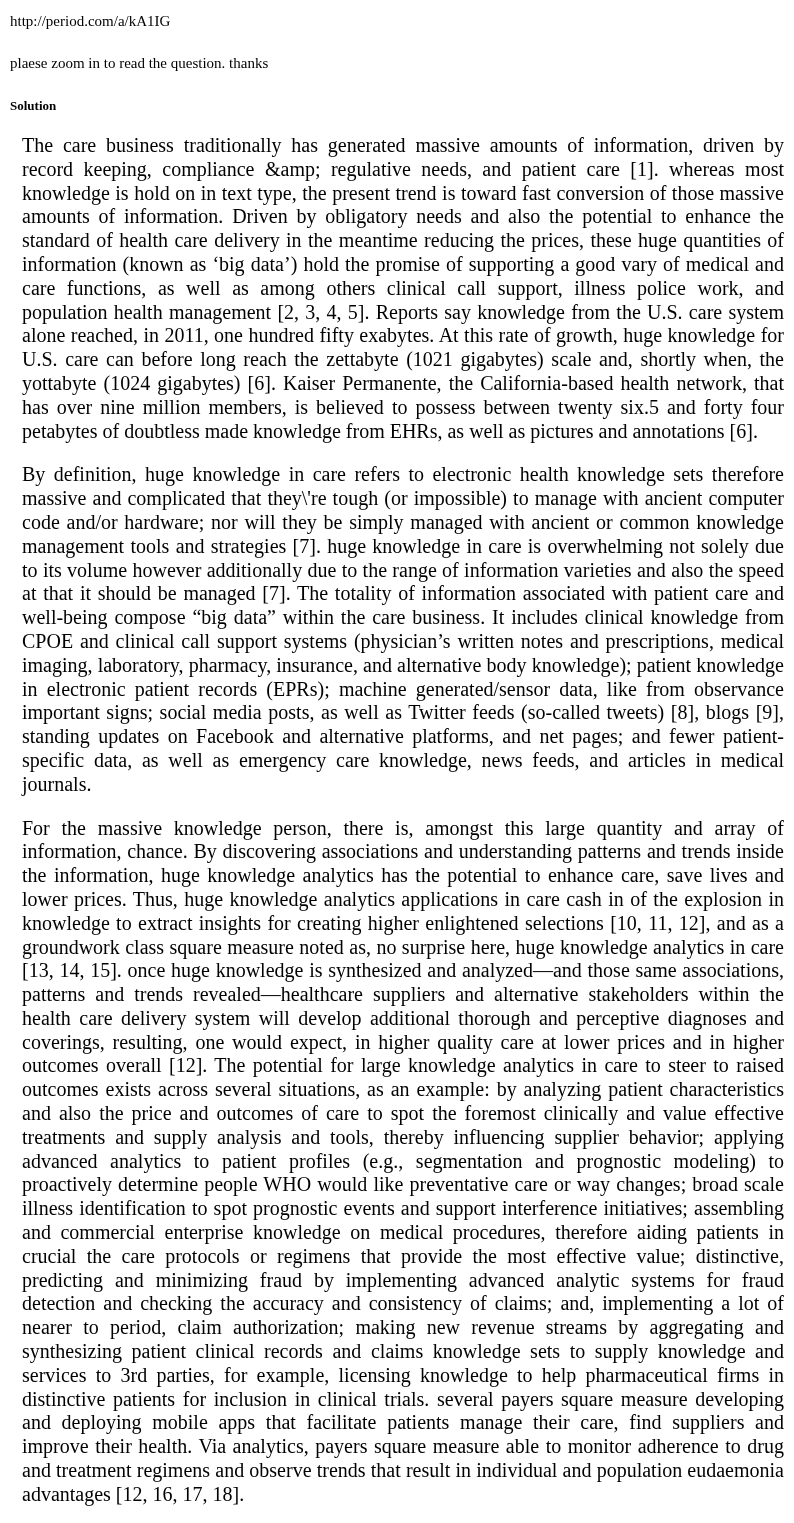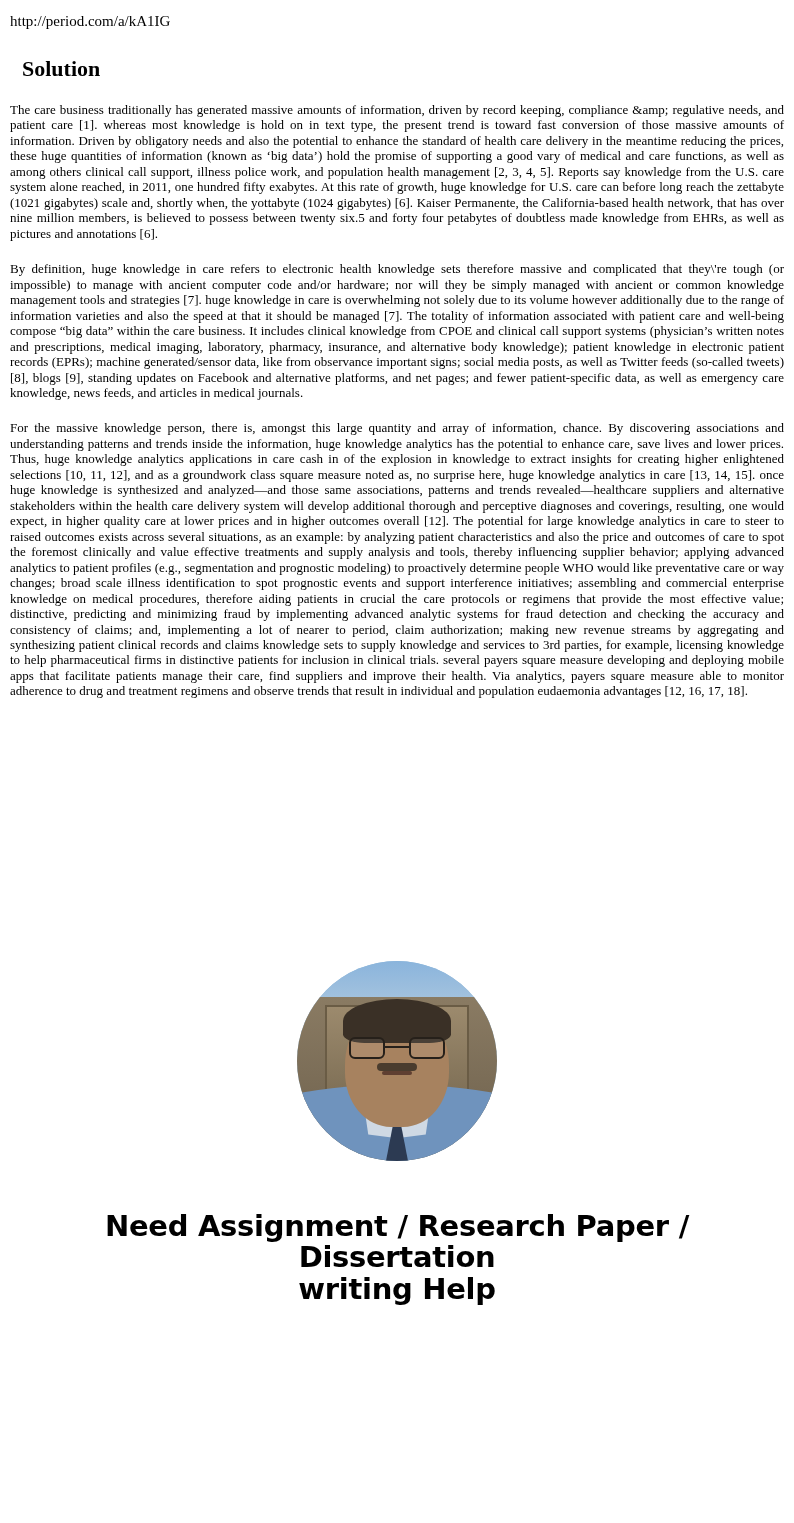--- a/index.html
+++ b/index.html
@@ -23,29 +23,29 @@
     line-height: 1.2;
     margin: 4px 0 0 0;
     word-break: break-all;
   }
   .ask-line {
     font-size: 15px;
     line-height: 1.2;
     margin: 24px 0 0 0;
   }
   .solution-heading {
-    font-size: 22px;
+    font-size: 13px;
     font-weight: bold;
-    margin: 26px 0 0 12px;
+    margin: 26px 0 0 0;
   }
   .body-para {
-    font-size: 13px;
+    font-size: 20px;
     line-height: 1.19;
     text-align: justify;
-    margin: 20px 0 0 0;
+    margin: 20px 0 0 12px;
   }
   .photo-wrap {
     margin-top: 262px;
     display: flex;
     justify-content: center;
   }
   .avatar {
     width: 200px;
     height: 200px;
     border-radius: 50%;
@@ -209,20 +209,21 @@
     display: block;
   }
 </style>
 </head>
 <body>
 
 <div class="page">
 
   <div class="url-line">http://period.com/a/kA1IG</div>
 
+  <div class="ask-line">plaese zoom in to read the question. thanks</div>
 
   <div class="solution-heading">Solution</div>
 
   <p class="body-para">The care business traditionally has generated massive amounts of information, driven by record keeping, compliance &amp;amp; regulative needs, and patient care [1]. whereas most knowledge is hold on in text type, the present trend is toward fast conversion of those massive amounts of information. Driven by obligatory needs and also the potential to enhance the standard of health care delivery in the meantime reducing the prices, these huge quantities of information (known as ‘big data’) hold the promise of supporting a good vary of medical and care functions, as well as among others clinical call support, illness police work, and population health management [2, 3, 4, 5]. Reports say knowledge from the U.S. care system alone reached, in 2011, one hundred fifty exabytes. At this rate of growth, huge knowledge for U.S. care can before long reach the zettabyte (1021 gigabytes) scale and, shortly when, the yottabyte (1024 gigabytes) [6]. Kaiser Permanente, the California-based health network, that has over nine million members, is believed to possess between twenty six.5 and forty four petabytes of doubtless made knowledge from EHRs, as well as pictures and annotations [6].</p>
   <p class="body-para">By definition, huge knowledge in care refers to electronic health knowledge sets therefore massive and complicated that they\'re tough (or impossible) to manage with ancient computer code and/or hardware; nor will they be simply managed with ancient or common knowledge management tools and strategies [7]. huge knowledge in care is overwhelming not solely due to its volume however additionally due to the range of information varieties and also the speed at that it should be managed [7]. The totality of information associated with patient care and well-being compose “big data” within the care business. It includes clinical knowledge from CPOE and clinical call support systems (physician’s written notes and prescriptions, medical imaging, laboratory, pharmacy, insurance, and alternative body knowledge); patient knowledge in electronic patient records (EPRs); machine generated/sensor data, like from observance important signs; social media posts, as well as Twitter feeds (so-called tweets) [8], blogs [9], standing updates on Facebook and alternative platforms, and net pages; and fewer patient-specific data, as well as emergency care knowledge, news feeds, and articles in medical journals.</p>
   <p class="body-para">For the massive knowledge person, there is, amongst this large quantity and array of information, chance. By discovering associations and understanding patterns and trends inside the information, huge knowledge analytics has the potential to enhance care, save lives and lower prices. Thus, huge knowledge analytics applications in care cash in of the explosion in knowledge to extract insights for creating higher enlightened selections [10, 11, 12], and as a groundwork class square measure noted as, no surprise here, huge knowledge analytics in care [13, 14, 15]. once huge knowledge is synthesized and analyzed—and those same associations, patterns and trends revealed—healthcare suppliers and alternative stakeholders within the health care delivery system will develop additional thorough and perceptive diagnoses and coverings, resulting, one would expect, in higher quality care at lower prices and in higher outcomes overall [12]. The potential for large knowledge analytics in care to steer to raised outcomes exists across several situations, as an example: by analyzing patient characteristics and also the price and outcomes of care to spot the foremost clinically and value effective treatments and supply analysis and tools, thereby influencing supplier behavior; applying advanced analytics to patient profiles (e.g., segmentation and prognostic modeling) to proactively determine people WHO would like preventative care or way changes; broad scale illness identification to spot prognostic events and support interference initiatives; assembling and commercial enterprise knowledge on medical procedures, therefore aiding patients in crucial the care protocols or regimens that provide the most effective value; distinctive, predicting and minimizing fraud by implementing advanced analytic systems for fraud detection and checking the accuracy and consistency of claims; and, implementing a lot of nearer to period, claim authorization; making new revenue streams by aggregating and synthesizing patient clinical records and claims knowledge sets to supply knowledge and services to 3rd parties, for example, licensing knowledge to help pharmaceutical firms in distinctive patients for inclusion in clinical trials. several payers square measure developing and deploying mobile apps that facilitate patients manage their care, find suppliers and improve their health. Via analytics, payers square measure able to monitor adherence to drug and treatment regimens and observe trends that result in individual and population eudaemonia advantages [12, 16, 17, 18].</p>
 
   <div class="photo-wrap">
     <div class="avatar">
       <div class="bg-sky"></div>

